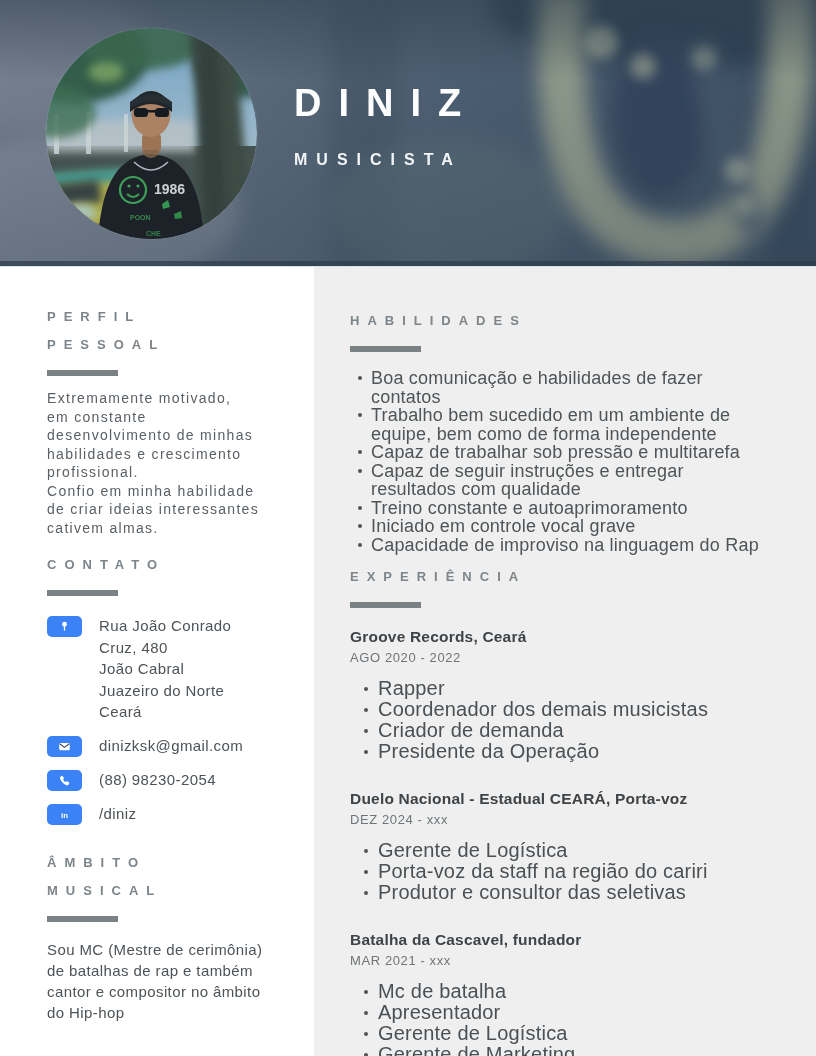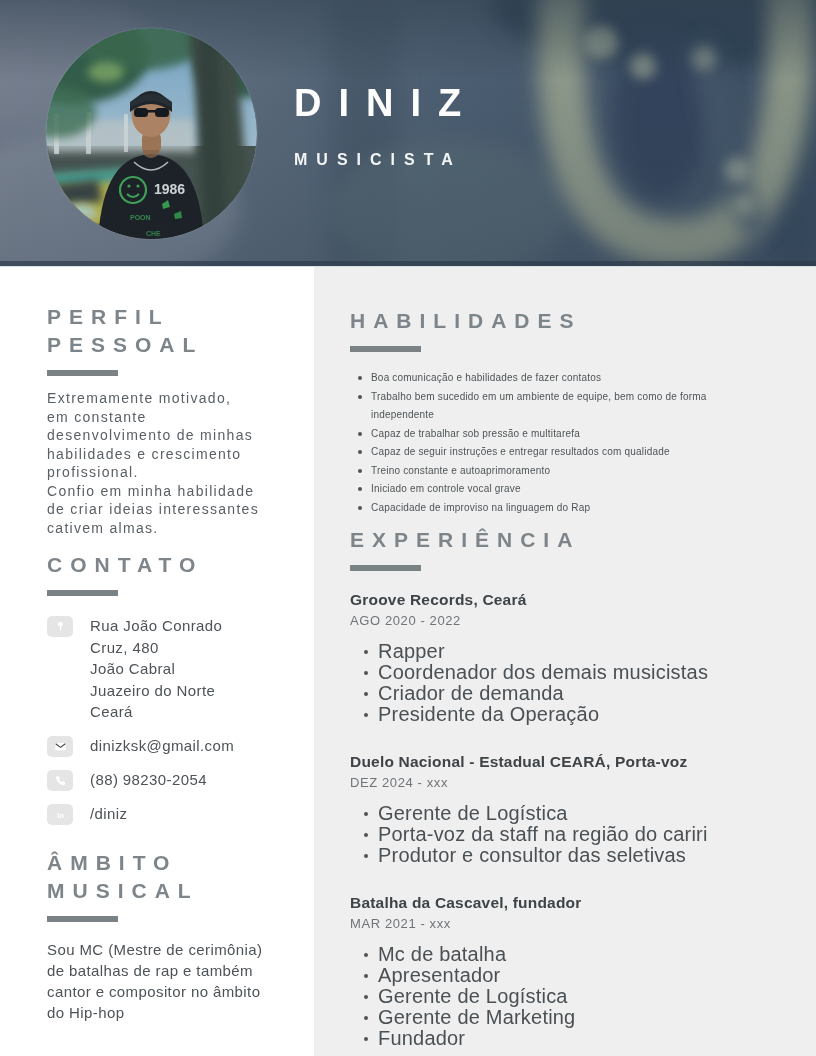--- a/index.html
+++ b/index.html
@@ -13,42 +13,42 @@
     overflow:hidden;box-shadow:0 0 0 1px rgba(255,255,255,0.06);}
   .name-block{position:absolute;left:294px;top:84px;color:#fff;}
   .name-title{margin:0;font-size:38px;font-weight:bold;letter-spacing:17px;line-height:1;color:#fdfdfd;}
   .role-title{margin-top:29px;font-size:16px;font-weight:bold;letter-spacing:9px;color:#f2f4f5;}
 
   
   .columns{display:flex;width:816px;height:790px;border-top:1px solid #d9e0e6;box-sizing:border-box;}
   .col-left{width:314px;background:#ffffff;box-sizing:border-box;padding:36px 22px 0 47px;}
   .col-right{flex:1;background:#efefef;box-sizing:border-box;padding:40px 26px 0 36px;}
 
-  .sec-title{margin:0;font-size:21px;font-weight:bold;letter-spacing:8px;color:#7d858a;line-height:28px;}
+  .sec-title{margin:0;font-size:13px;font-weight:bold;letter-spacing:8px;color:#7d858a;line-height:28px;}
   .col-left .sec-title{max-width:215px;}
   .rule{width:71px;height:6px;background:#7a8286;margin-top:11px;}
 
   
   .perfil-lines{margin-top:13px;}
   .perfil-lines .tline{font-size:14px;letter-spacing:1.3px;line-height:18.5px;color:#5a6065;}
   .ambito-lines{margin-top:17px;}
   .ambito-lines .tline{font-size:15px;letter-spacing:0.4px;line-height:21px;color:#4d5357;}
 
   .section-contato{margin-top:14px;}
   .sec-gap{margin-top:24px;}
   .contact-list{margin-top:19px;}
   .contact-row{display:flex;margin-bottom:12px;}
-  .contact-icon{flex:0 0 auto;width:26px;height:21px;border-radius:5px;background:#e5e5e5;
+  .contact-icon{flex:0 0 auto;width:35px;height:21px;border-radius:5px;background:#3b82f6;
     display:inline-flex;align-items:center;justify-content:center;margin-right:17px;margin-top:1px;}
   .contact-icon svg{width:15px;height:15px;display:block;}
   .contact-text .contact-line{font-size:15px;line-height:21.5px;letter-spacing:0.4px;color:#4d5357;}
 
   
   .skills-list{list-style:none;margin:17px 0 0 0;padding:0 0 0 8px;max-width:414px;}
-  .skills-list li{display:flex;align-items:flex-start;font-size:10px;line-height:18.5px;
+  .skills-list li{display:flex;align-items:flex-start;font-size:18px;line-height:18.5px;
     letter-spacing:0.2px;color:#4e5457;}
   .skills-list .dot,.job-bullets .dot{flex:0 0 auto;width:4px;height:4px;border-radius:50%;
     background:#4e5457;margin:7px 9px 0 0;}
   .skills-list .btxt{max-width:402px;}
 
   .section-experiencia{margin-top:9px;}
   .job{margin-top:19px;}
   .job + .job{margin-top:27px;}
   .job-title{margin:0;font-size:15.5px;font-weight:bold;letter-spacing:0.2px;color:#3e4347;line-height:20px;}
   .job-period{margin-top:3px;font-size:13px;letter-spacing:0.6px;color:#6e7478;}

